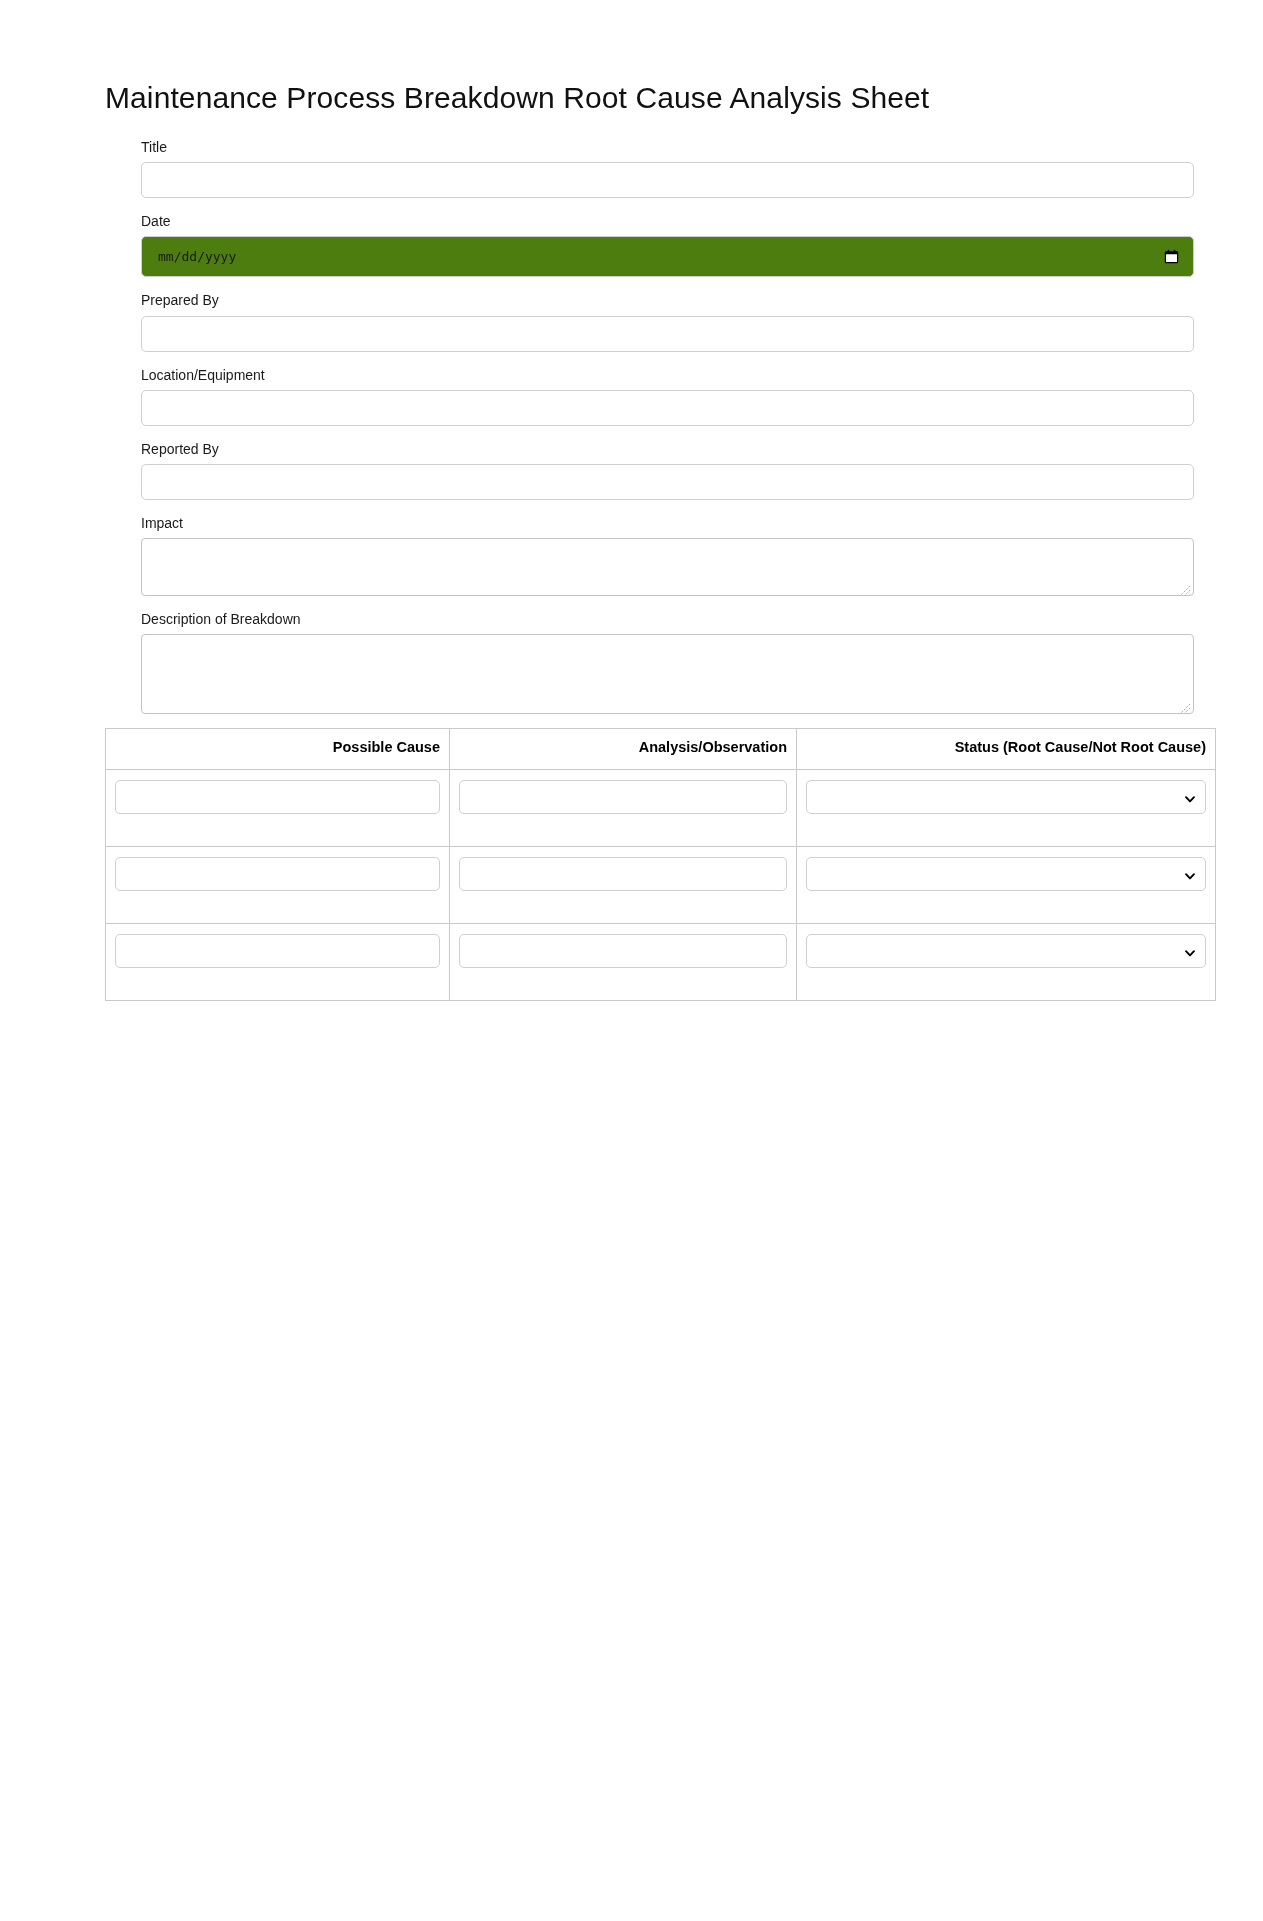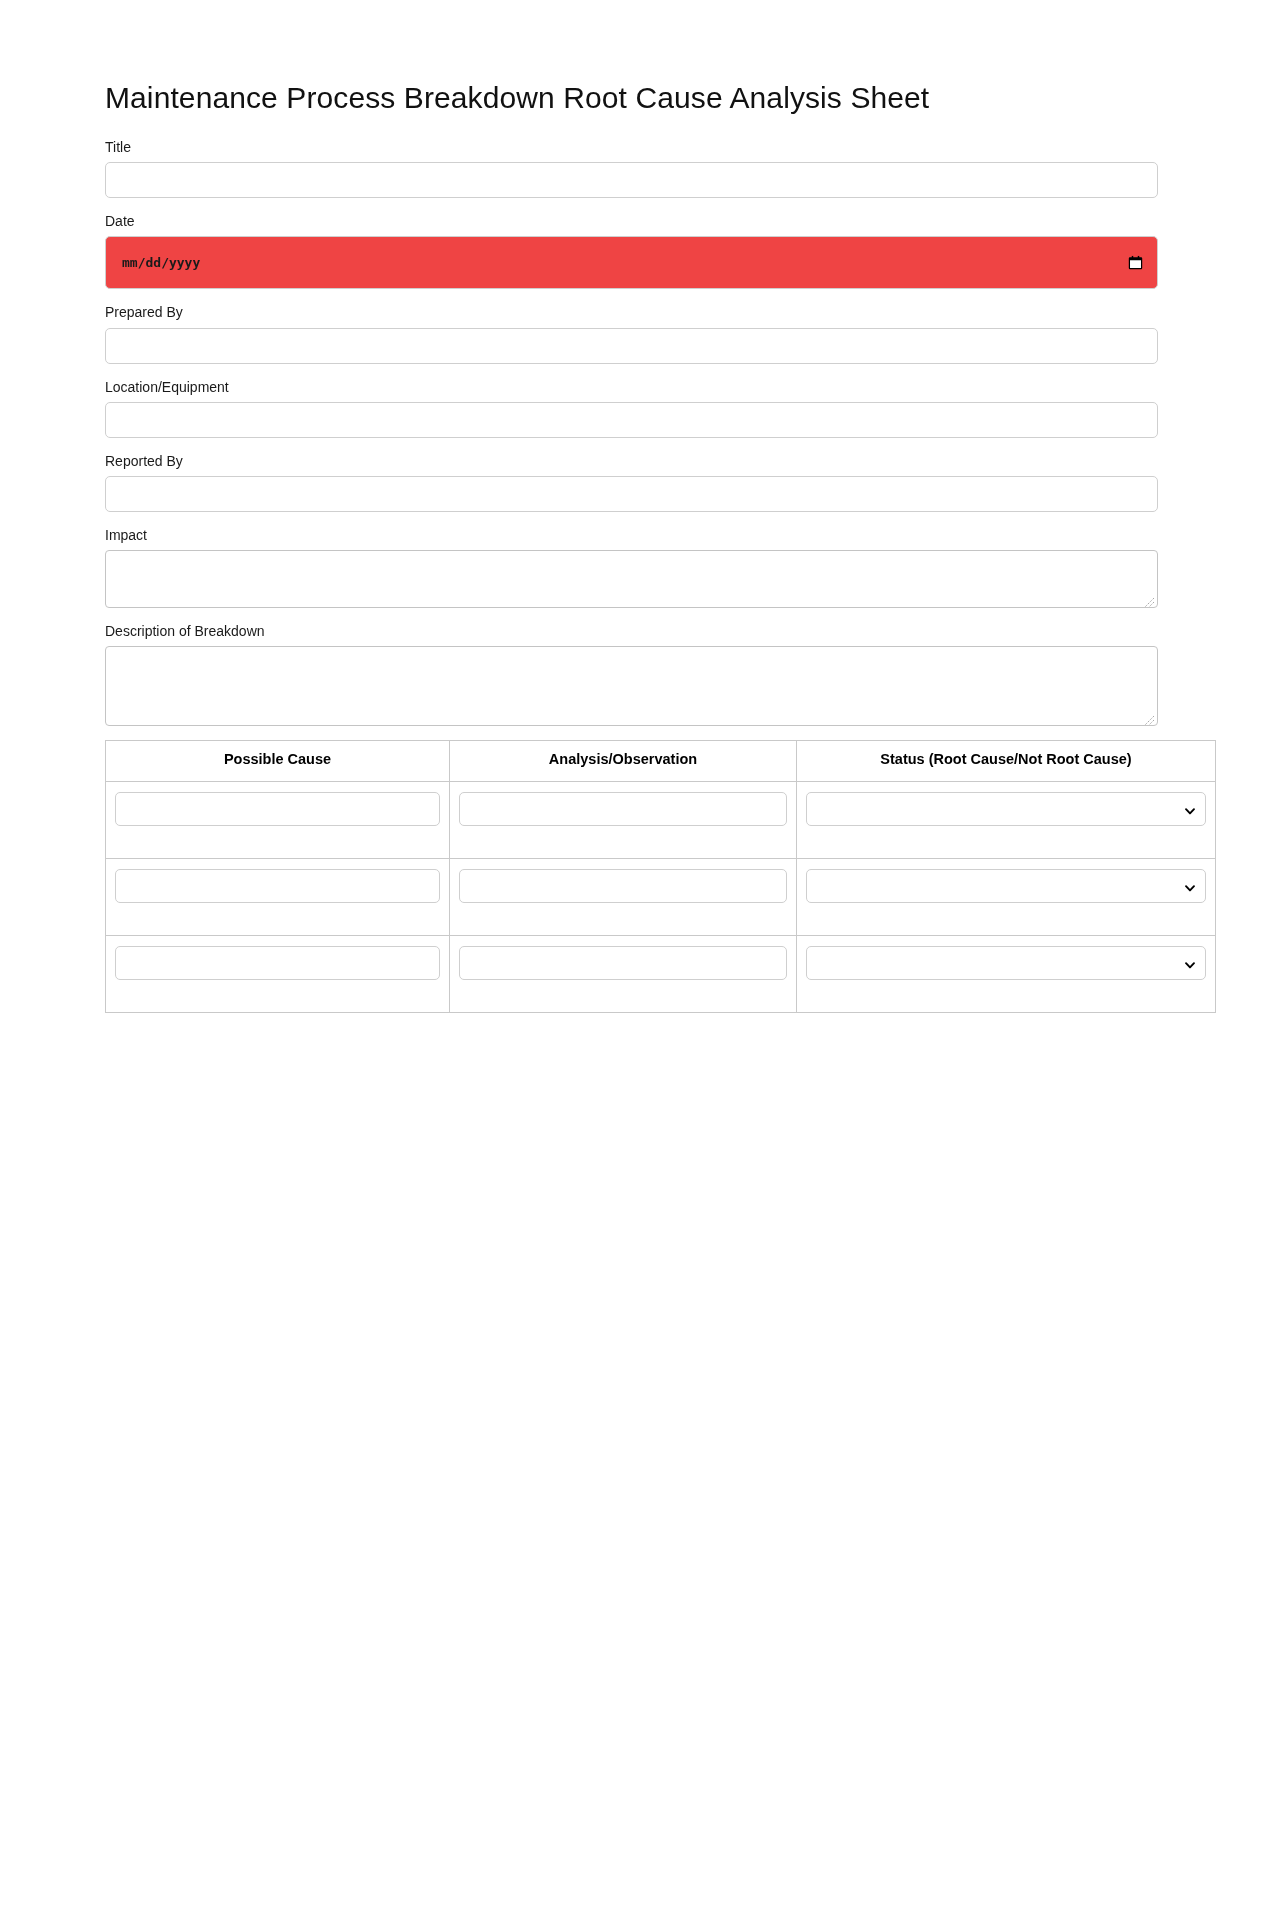--- a/index.html
+++ b/index.html
@@ -29,20 +29,21 @@
   }
   .section-heading {
     font-size: 24px;
     font-weight: 400;
     line-height: 1.2;
     margin: 42px 0 18px 0;
     color: #111111;
   }
   .field {
     margin-bottom: 14px;
+    margin-left: 36px;
   }
   .field-label {
     display: block;
     font-size: 14px;
     line-height: 1.3;
     color: #1a1a1a;
     margin-bottom: 6px;
   }
   .text-input {
     display: block;
@@ -57,29 +58,28 @@
     color: #000000;
     padding: 0 10px;
     outline: none;
   }
   .text-input::placeholder {
     color: #9a9a9a;
   }
   .date-input {
     position: relative;
     width: 1053px;
-    height: 53px;
+    height: 41px;
     box-sizing: border-box;
     border: 1px solid #cfcfcf;
     border-radius: 5px;
-    background: #ef4444;
+    background: #4d7c0f;
     display: flex;
     align-items: center;
     padding: 0 12px 0 16px;
-    font-weight: bold;
   }
   .date-text {
     font-family: "DejaVu Sans Mono", monospace;
     font-size: 13px;
     letter-spacing: 0px;
     color: #1a1a1a;
     flex: 1;
   }
   .cal-icon {
     width: 15px;
@@ -112,21 +112,21 @@
     table-layout: fixed;
     border: 1px solid #b9b9b9;
   }
   table.rca th, table.rca td {
     border: 1px solid #c9c9c9;
     vertical-align: top;
     padding: 0;
   }
   table.rca th {
     background: #ffffff;
-    text-align: center;
+    text-align: right;
     font-size: 14.5px;
     font-weight: bold;
     color: #000000;
     padding: 10px 9px 10px 9px;
     height: 20px;
   }
   table.rca td {
     padding: 10px 9px 32px 9px;
   }
   .col-1 { width: 325px; }

